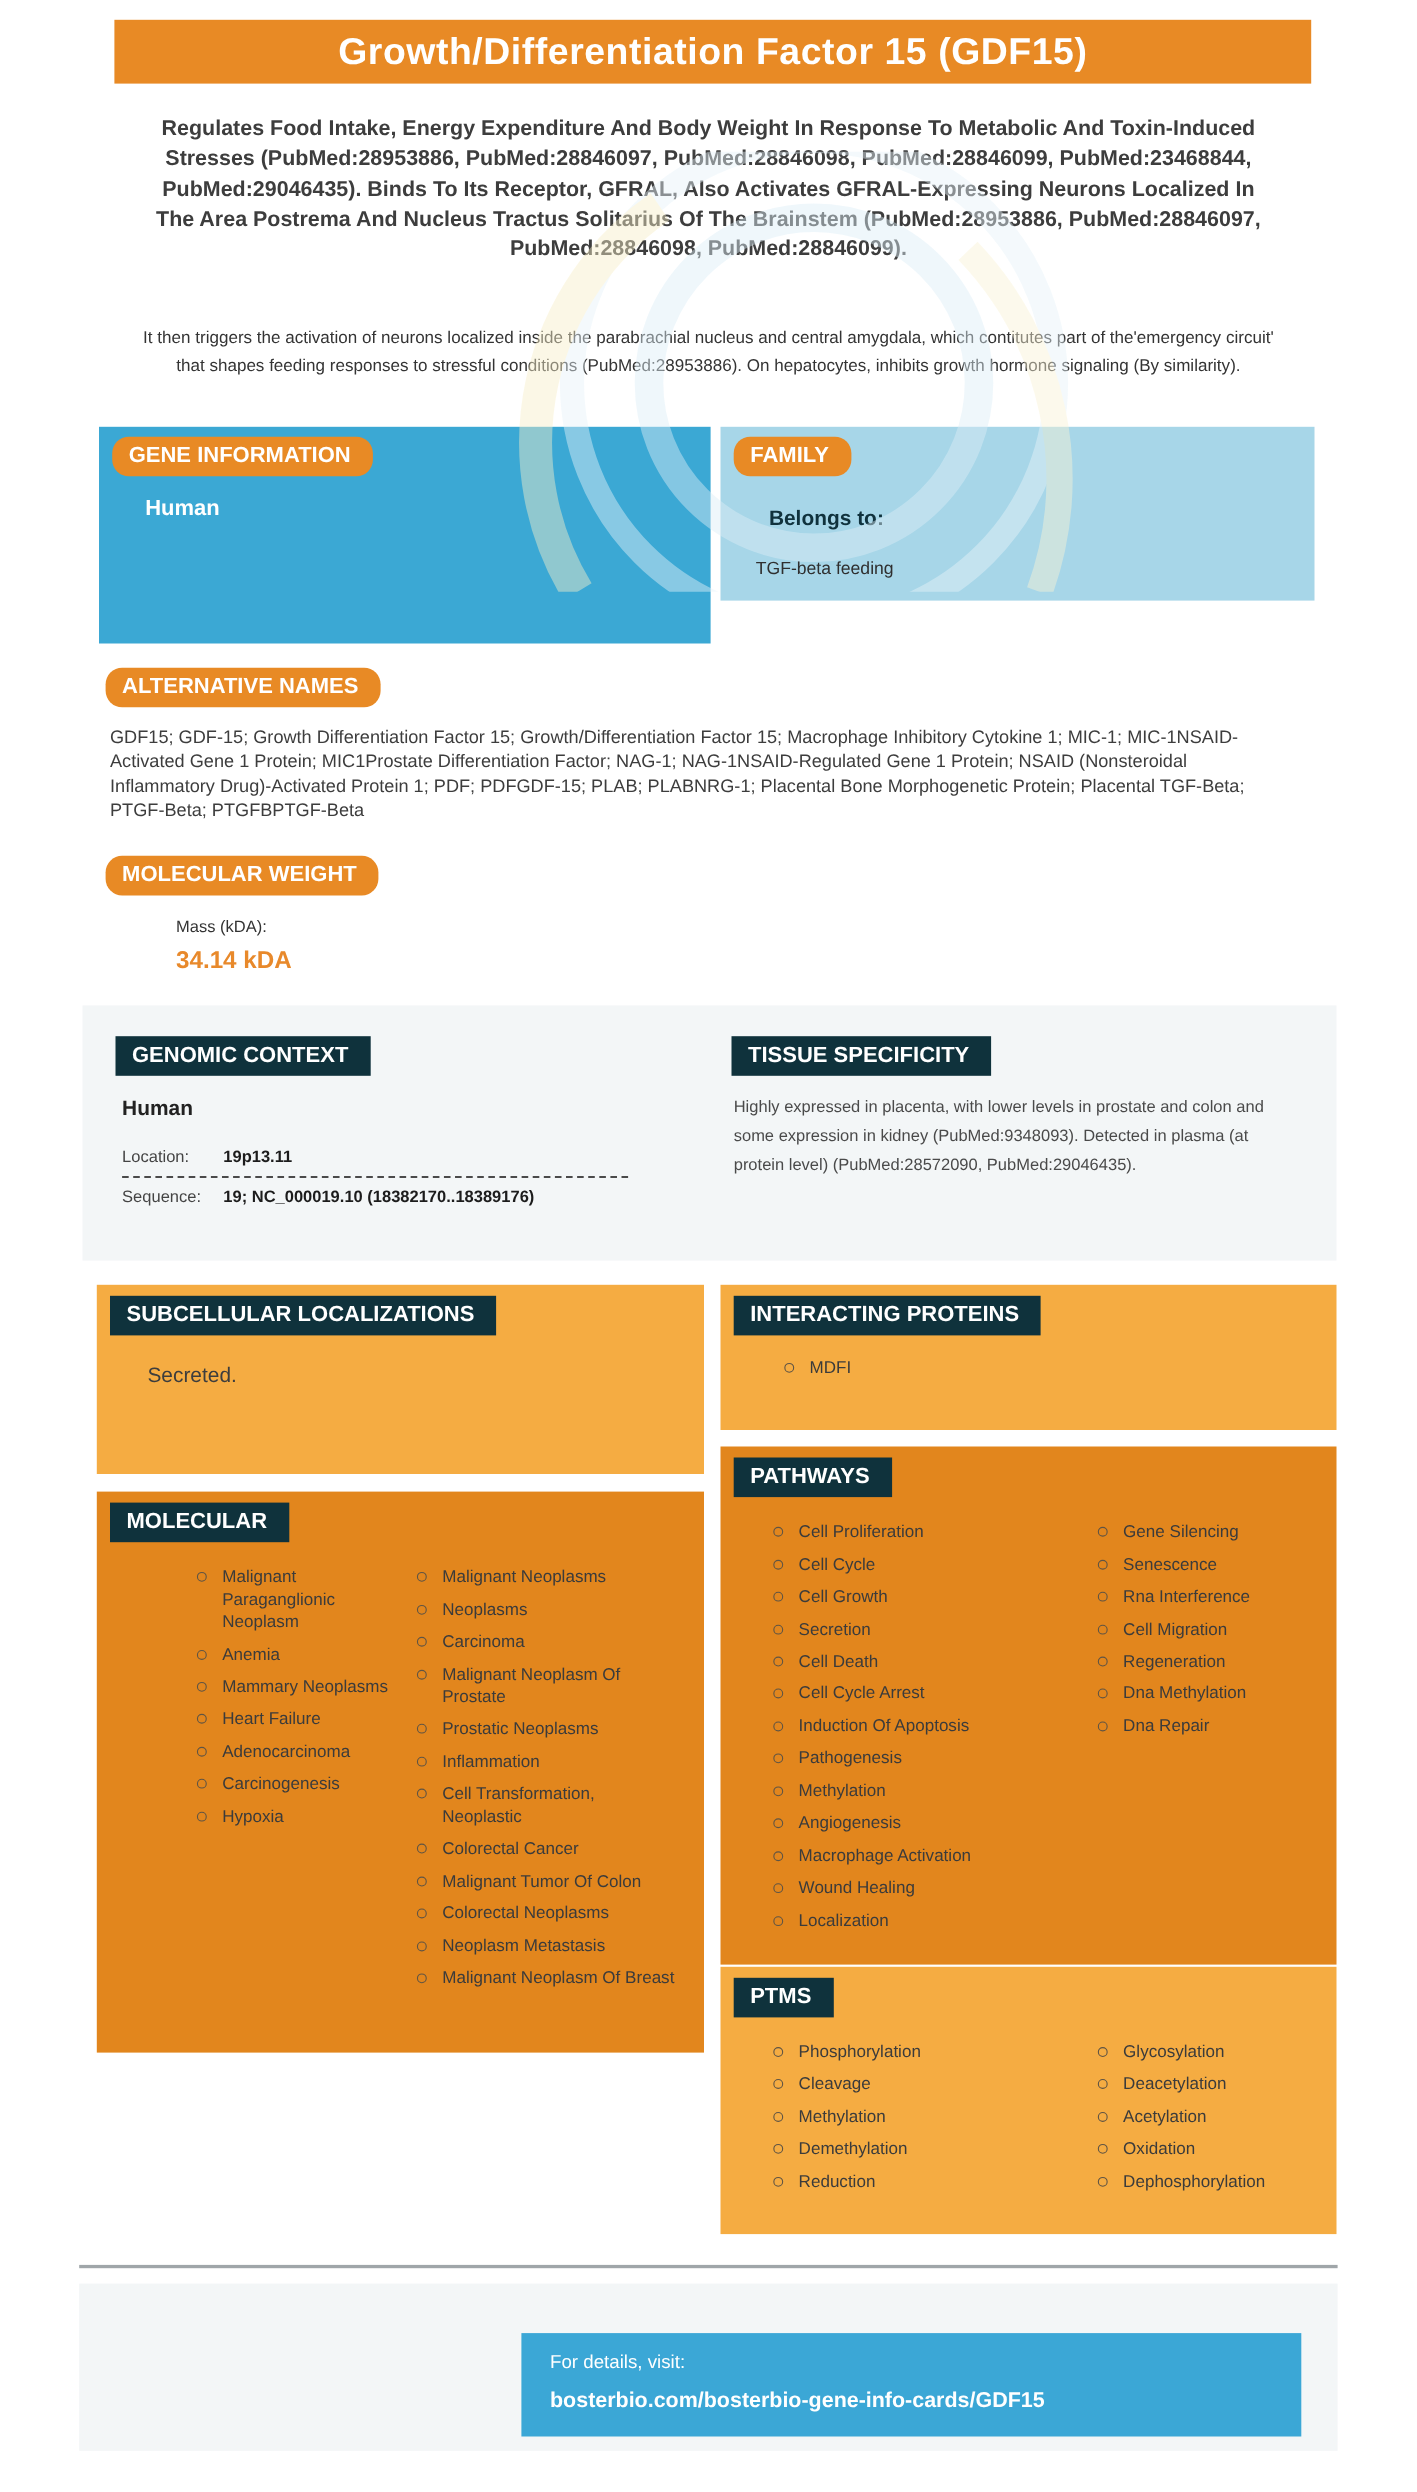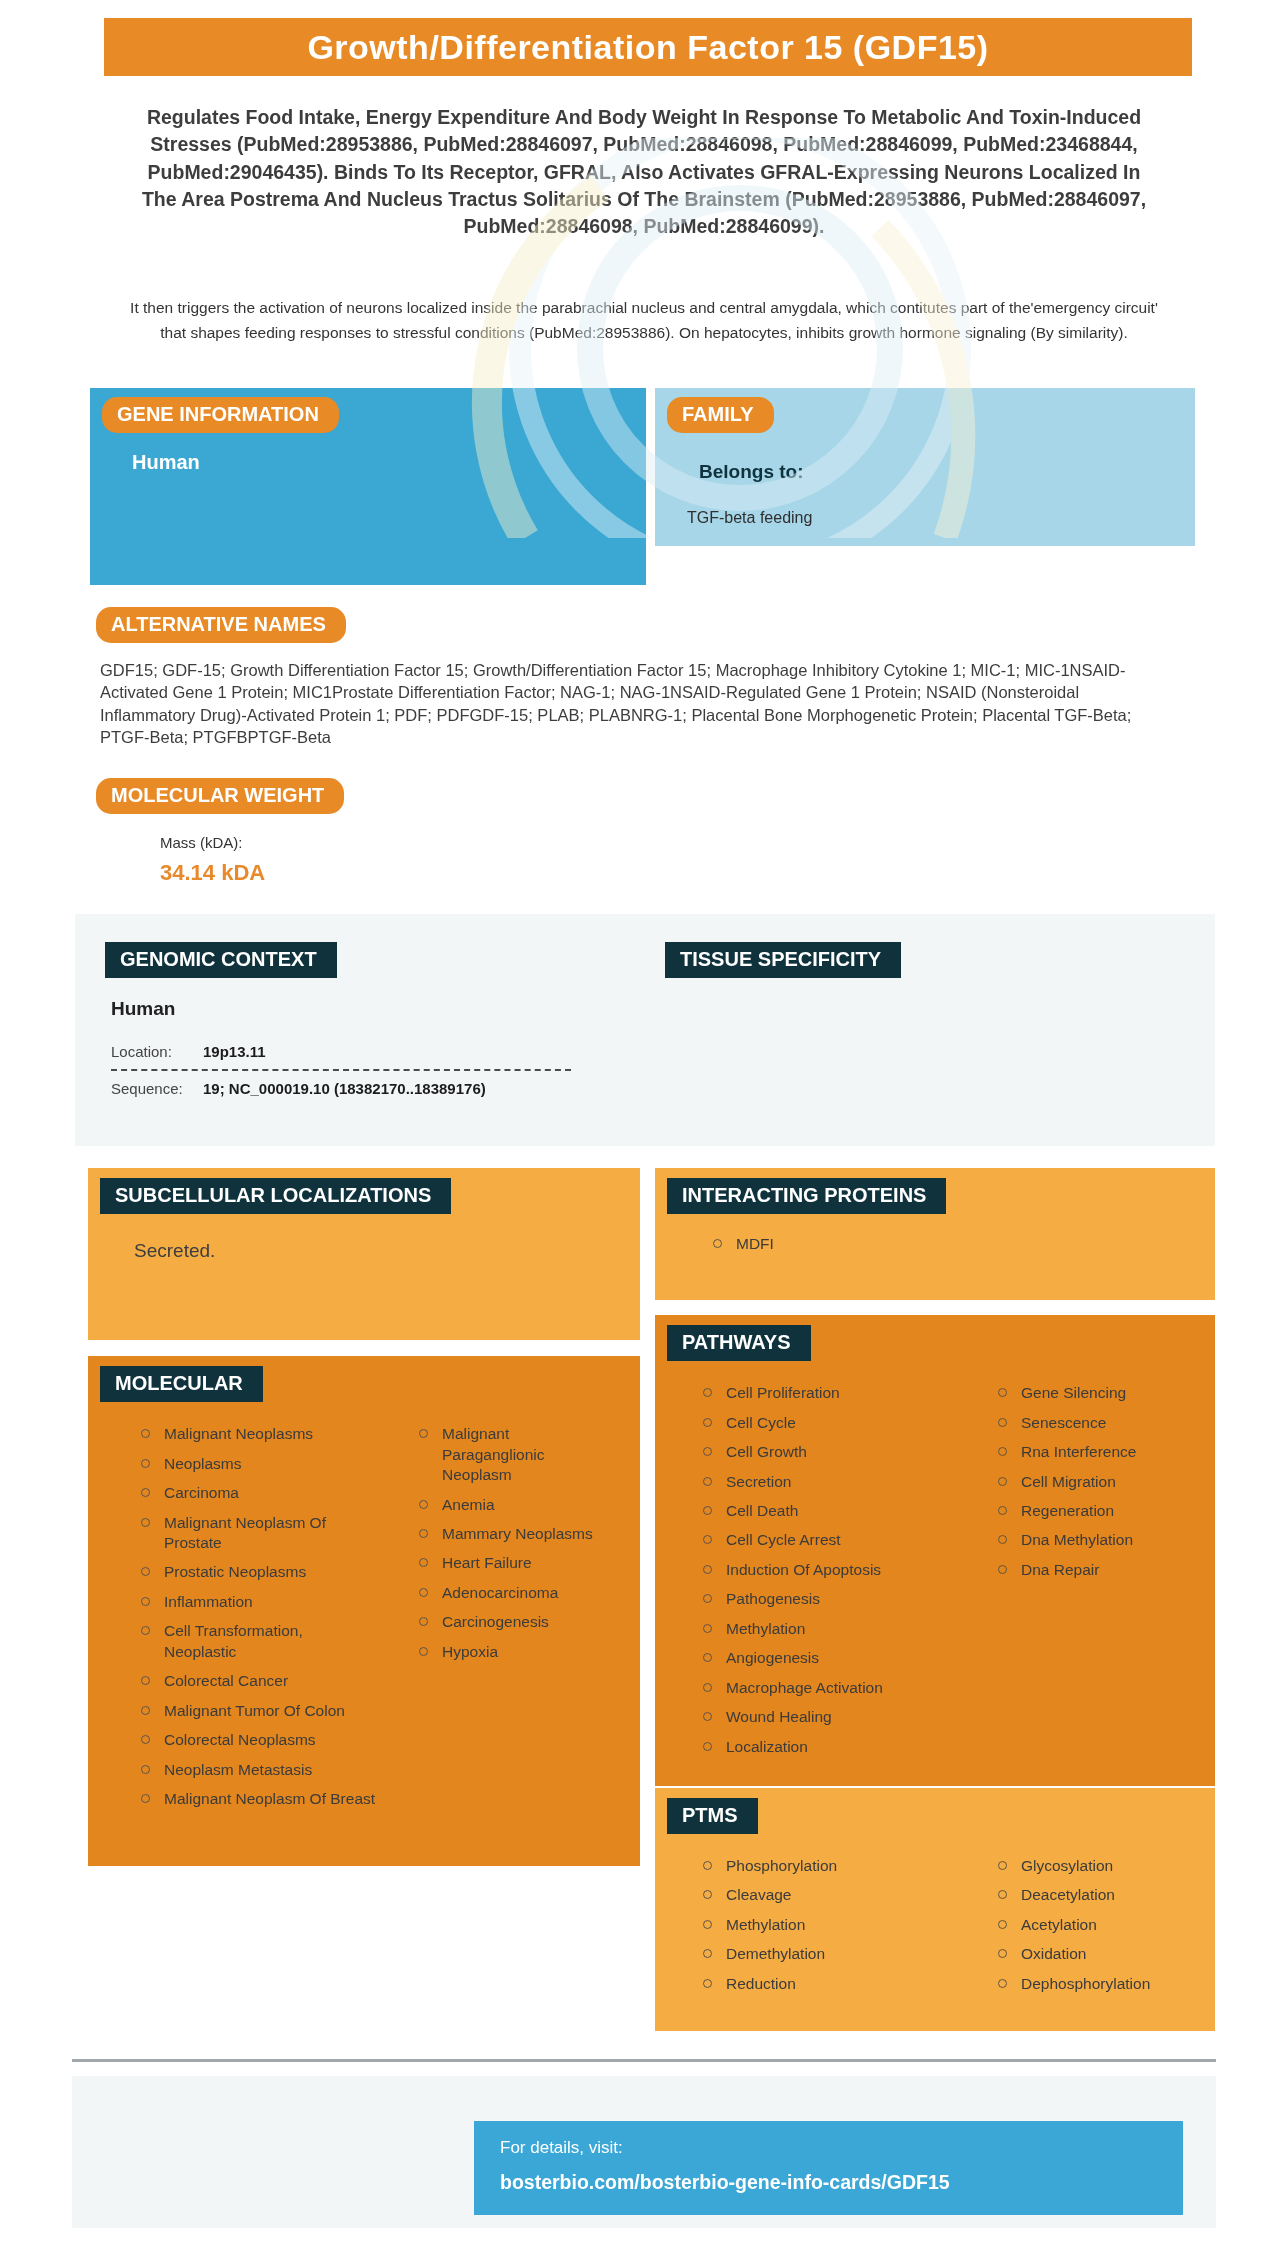--- a/index.html
+++ b/index.html
@@ -186,56 +186,57 @@
           <span class="gc-value">19p13.11</span>
         </div>
         <div class="gc-row">
           <span class="gc-label">Sequence:</span>
           <span class="gc-value">19; NC_000019.10 (18382170..18389176)</span>
         </div>
       </div>
     </div>
     <div class="ts-col">
       <span class="teal-tab">TISSUE SPECIFICITY</span>
+      <p class="ts-text">Highly expressed in placenta, with lower levels in prostate and colon and some expression in kidney (PubMed:9348093). Detected in plasma (at protein level) (PubMed:28572090, PubMed:29046435).</p>
     </div>
   </div>
 
   <div class="boxes-region">
 
     <div class="col-left">
       <div class="obox box-light subcell-box">
         <span class="teal-tab">SUBCELLULAR LOCALIZATIONS</span>
         <div class="plain-text">Secreted.</div>
       </div>
 
       <div class="obox box-dark diseases-box">
         <span class="teal-tab">MOLECULAR</span>
         <div class="two-col">
+          <ul class="bullet c2">
+              <li>Malignant Paraganglionic Neoplasm</li>
+              <li>Anemia</li>
+              <li>Mammary Neoplasms</li>
+              <li>Heart Failure</li>
+              <li>Adenocarcinoma</li>
+              <li>Carcinogenesis</li>
+              <li>Hypoxia</li>
+            </ul>
           <ul class="bullet c1">
               <li>Malignant Neoplasms</li>
               <li>Neoplasms</li>
               <li>Carcinoma</li>
               <li>Malignant Neoplasm Of Prostate</li>
               <li>Prostatic Neoplasms</li>
               <li>Inflammation</li>
               <li>Cell Transformation, Neoplastic</li>
               <li>Colorectal Cancer</li>
               <li>Malignant Tumor Of Colon</li>
               <li>Colorectal Neoplasms</li>
               <li>Neoplasm Metastasis</li>
               <li>Malignant Neoplasm Of Breast</li>
-            </ul>
-          <ul class="bullet c2">
-              <li>Malignant Paraganglionic Neoplasm</li>
-              <li>Anemia</li>
-              <li>Mammary Neoplasms</li>
-              <li>Heart Failure</li>
-              <li>Adenocarcinoma</li>
-              <li>Carcinogenesis</li>
-              <li>Hypoxia</li>
             </ul>
         </div>
       </div>
     </div>
 
     <div class="col-right">
       <div class="obox box-light interacting-box">
         <span class="teal-tab">INTERACTING PROTEINS</span>
         <ul class="bullet">
             <li>MDFI</li>

